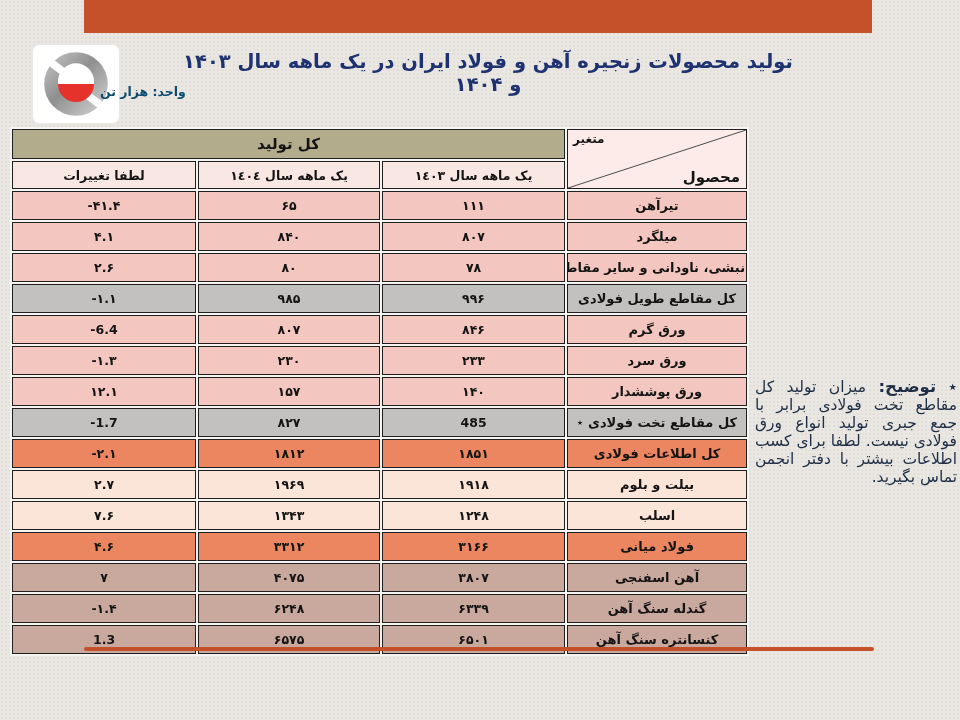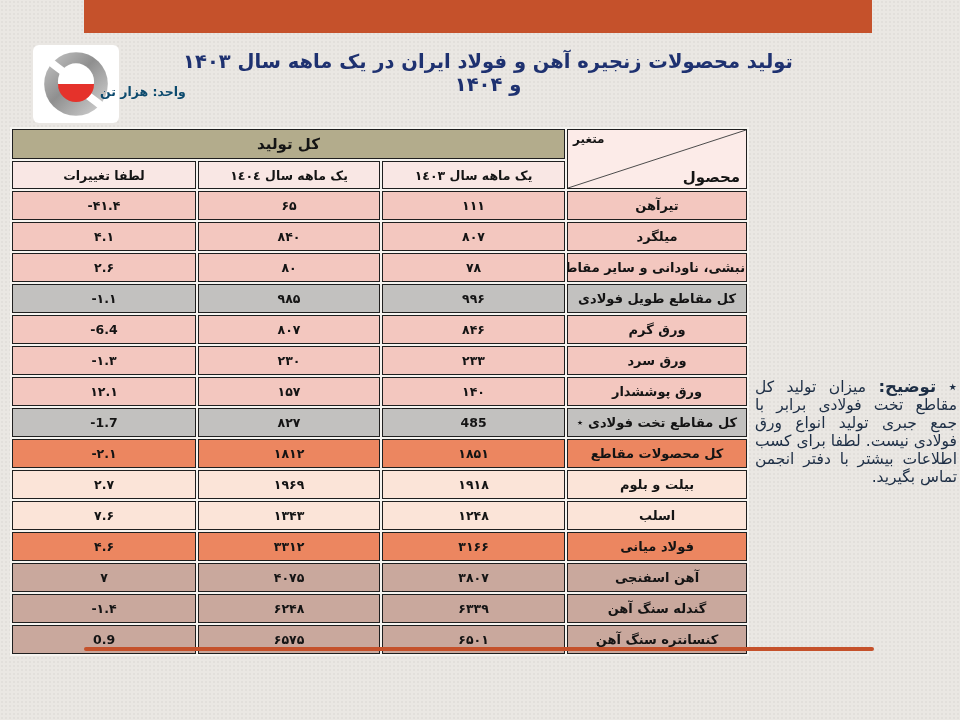--- a/index.html
+++ b/index.html
@@ -149,21 +149,21 @@
           <div class="prodflex">
             <span class="rowstar">٭</span>
             <span dir="rtl">کل مقاطع تخت فولادی</span>
           </div>
         </td>
         <td class="num">485</td>
         <td class="num">۸۲۷</td>
         <td class="num">-1.7</td>
       </tr>
       <tr class="orange">
-        <td class="prod-cell">کل محصولات مقاطع</td>
+        <td class="prod-cell">کل اطلاعات فولادی</td>
         <td class="num">۱۸۵۱</td>
         <td class="num">۱۸۱۲</td>
         <td class="num">-۲.۱</td>
       </tr>
       <tr class="peach">
         <td class="prod-cell">بیلت و بلوم</td>
         <td class="num">۱۹۱۸</td>
         <td class="num">۱۹۶۹</td>
         <td class="num">۲.۷</td>
       </tr>
@@ -188,21 +188,21 @@
       <tr class="tan">
         <td class="prod-cell">گندله سنگ آهن</td>
         <td class="num">۶۳۳۹</td>
         <td class="num">۶۲۴۸</td>
         <td class="num">-۱.۴</td>
       </tr>
       <tr class="tan">
         <td class="prod-cell">کنسانتره سنگ آهن</td>
         <td class="num">۶۵۰۱</td>
         <td class="num">۶۵۷۵</td>
-        <td class="num">0.9</td>
+        <td class="num">1.3</td>
       </tr>
     </tbody>
 </table>
 
 <p class="footnote">
   <span>٭</span>
   <b>توضیح:</b>
   <span>میزان تولید کل مقاطع تخت فولادی برابر با جمع جبری تولید انواع ورق فولادی نیست. لطفا برای کسب اطلاعات بیشتر با دفتر انجمن تماس بگیرید.</span>
 </p>
 

